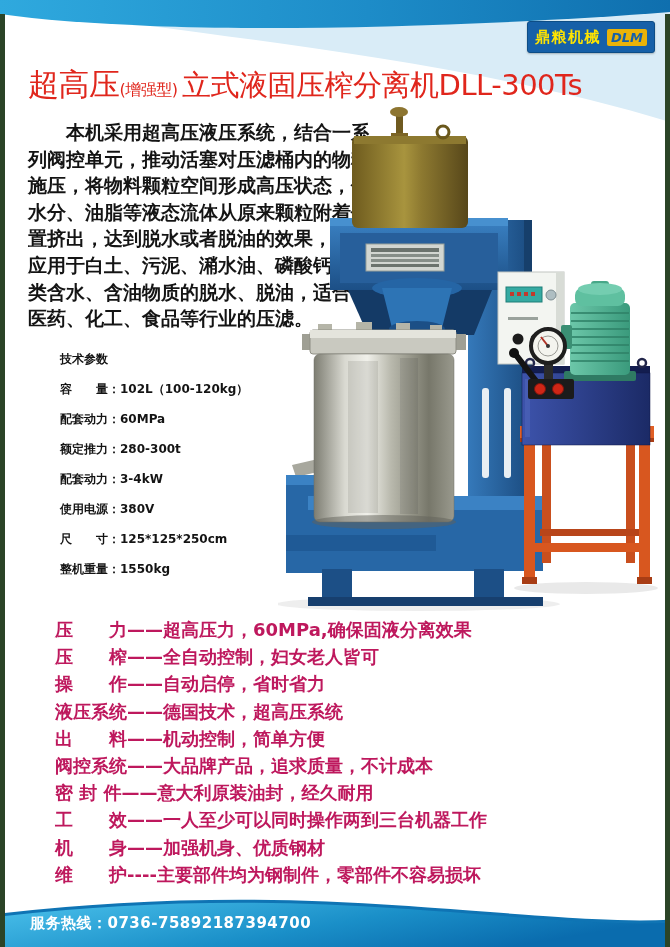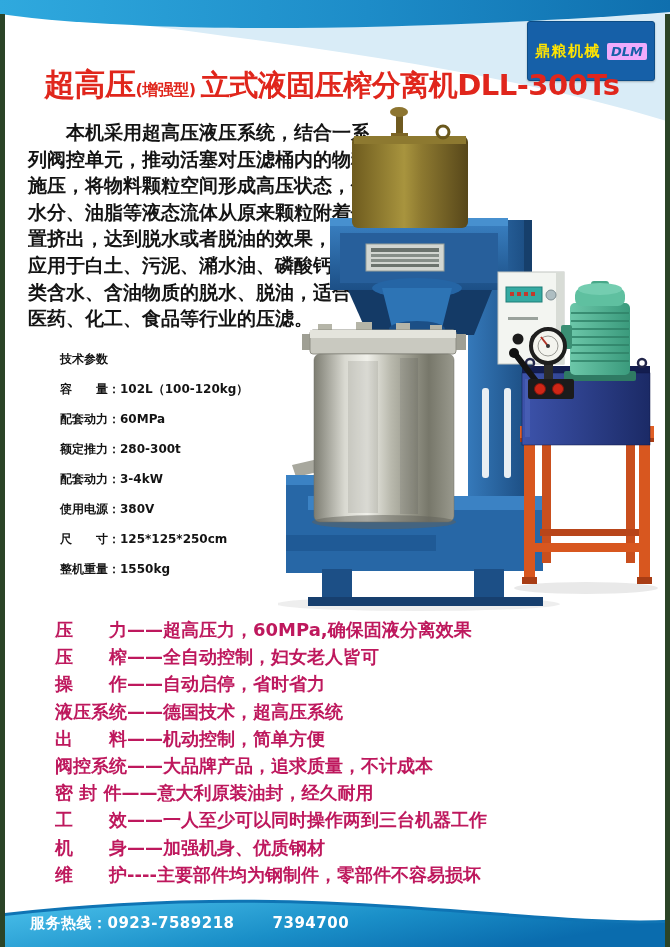--- a/index.html
+++ b/index.html
@@ -3,41 +3,41 @@
 <meta charset="utf-8">
 <style>
   html,body{margin:0;padding:0;background:#e8e8e8}
   #page{position:relative;width:670px;height:947px;background:#ffffff;overflow:hidden;
         font-family:"DejaVu Sans","Liberation Sans",sans-serif}
   .edge{position:absolute;top:14px;bottom:0;width:5px;background:#2b4427;z-index:5}
   #edge-l{left:0}
   #edge-r{right:0}
   #header-art{position:absolute;top:0;left:0;z-index:1}
   #logo{position:absolute;left:527px;top:21px;height:30px;display:flex;align-items:center;gap:6px;
-        background:#1660a8;border:1px solid #0d4d86;border-radius:3px;padding:14px 7px;z-index:3;
+        background:#1660a8;border:1px solid #0d4d86;border-radius:3px;padding:0 7px;z-index:3;
         box-shadow:0 1px 2px rgba(0,0,0,.25)}
   #logo .brand{color:#ffe400;font-weight:bold;font-size:15px;letter-spacing:1.5px}
-  #logo .abbr{background:#f0abfc;color:#1660a8;font-weight:bold;font-style:italic;
+  #logo .abbr{background:#eab308;color:#1660a8;font-weight:bold;font-style:italic;
               font-size:13px;line-height:13px;padding:2px 4px;border-radius:2px}
-  #title{position:absolute;left:44px;top:64px;z-index:3;color:#e0261c;font-weight:bold;
+  #title{position:absolute;left:28px;top:64px;z-index:3;color:#e0261c;font-weight:normal;
          white-space:nowrap;letter-spacing:-0.5px}
   #title .t1{font-size:31px;vertical-align:baseline}
   #title .tq{font-size:16px;vertical-align:baseline}
   #title .t2{font-size:29px;vertical-align:baseline}
   #intro{position:absolute;left:28px;top:119px;width:342px;font-size:19px;font-weight:bold;
          line-height:26.6px;color:#141414;text-align:justify;z-index:2}
   #specs{position:absolute;left:60px;top:344px;font-size:12px;font-weight:bold;line-height:30px;
          color:#141414;z-index:3;white-space:nowrap}
   #features{position:absolute;left:55px;top:616px;font-size:18px;font-weight:bold;
             line-height:27.2px;color:#be185d;z-index:2;white-space:nowrap}
   #machine{position:absolute;left:278px;top:103px;z-index:2}
   #footer{position:absolute;left:0;bottom:0;width:670px;height:52px;z-index:4}
   #footer-text{position:absolute;left:30px;top:19px;color:#ffffff;font-weight:bold;
                font-size:15px;letter-spacing:.5px;z-index:5}
-  #footer-text .p2{margin-left:38px}
+  #footer-text .p2{}
 </style>
 </head>
 <body>
 
 <div id="page">
 
   <svg id="header-art" width="670" height="150" viewBox="0 0 670 150">
     <defs>
       <linearGradient id="gHead" x1="0" y1="0" x2="1" y2="0">
         <stop offset="0" stop-color="#2fa9de"></stop>
@@ -263,17 +263,17 @@
         <linearGradient id="gFoot" x1="0" y1="0" x2="1" y2="0.4">
           <stop offset="0" stop-color="#4cc2ec"></stop>
           <stop offset="0.6" stop-color="#1a8fc8"></stop>
           <stop offset="1" stop-color="#0a6cae"></stop>
         </linearGradient>
       </defs>
       <path d="M0,20 C120,6 260,2 400,12 C520,20 610,30 670,26 L670,52 L0,52 Z" fill="url(#gFoot)"></path>
       <path d="M0,20 C120,6 260,2 400,12 C520,20 610,30 670,26" fill="none" stroke="#0f74b4" stroke-width="3"></path>
     </svg>
     <div id="footer-text">
-      <span>服务热线：</span><span>0923-7589218</span><span class="p2">7394700</span>
+      <span>服务热线：</span><span>0736-7589218</span><span class="p2">7394700</span>
     </div>
   </div>
 
 </div>
 
 </body></html>

